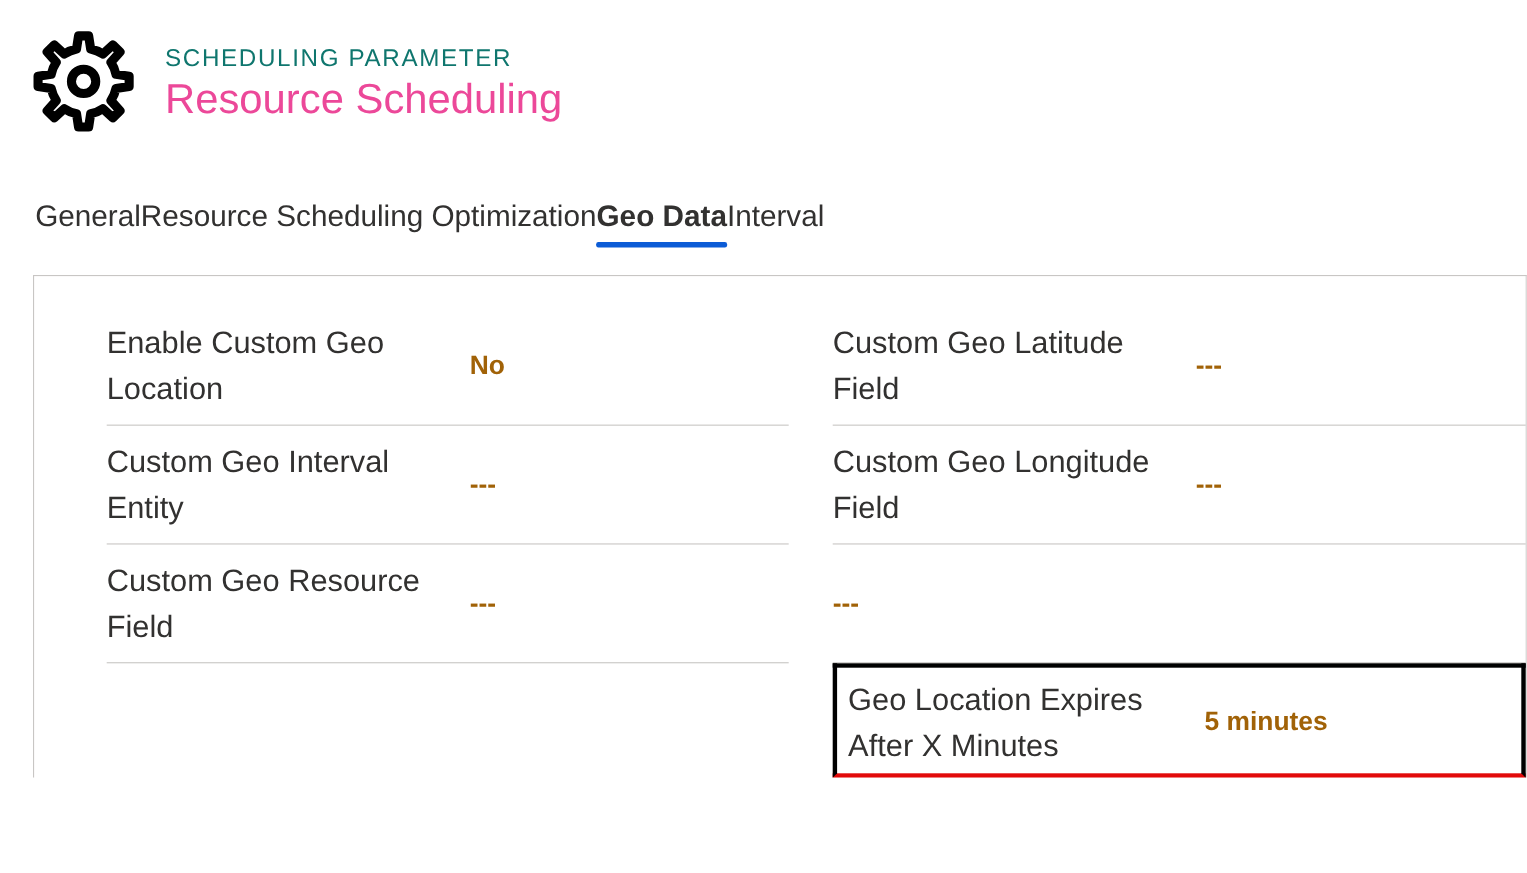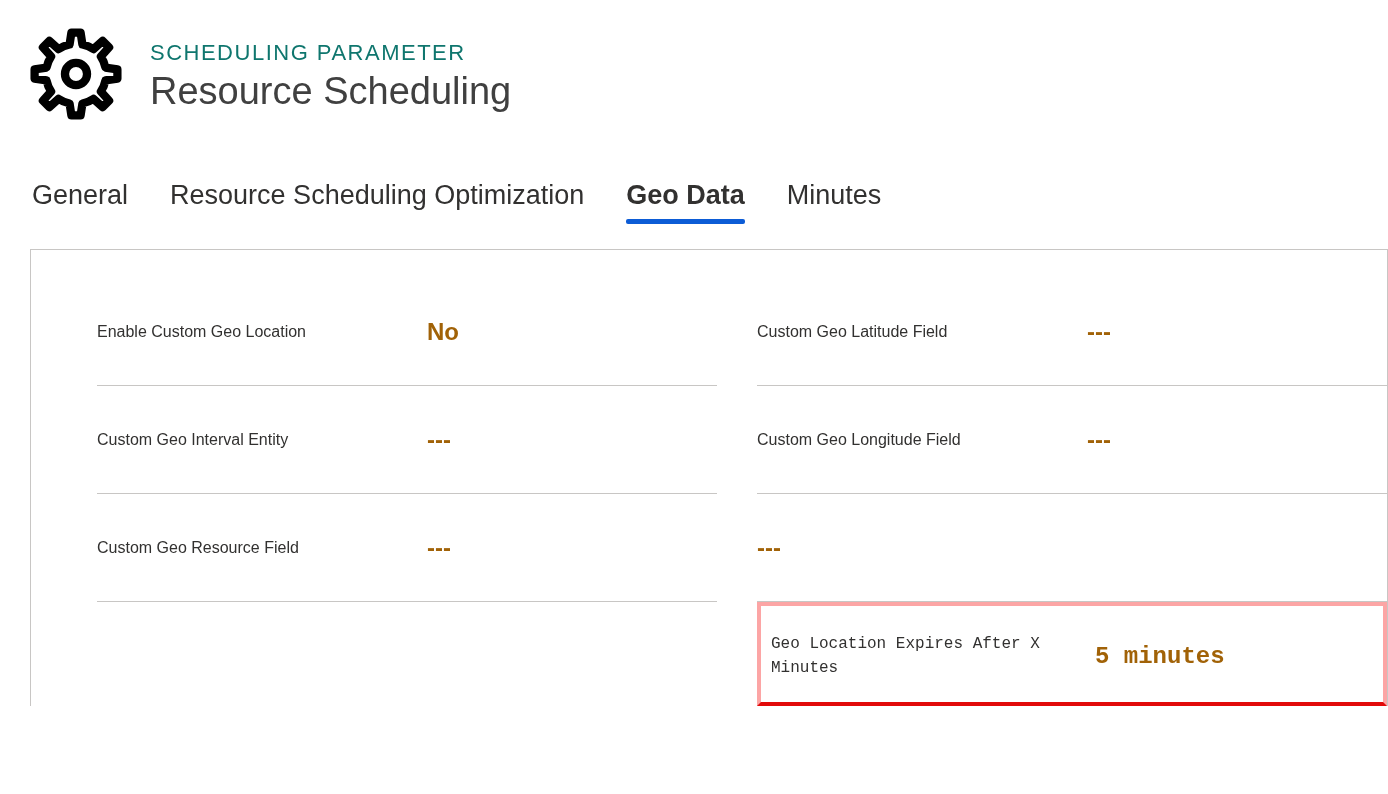--- a/index.html
+++ b/index.html
@@ -30,26 +30,25 @@
     }
     .header-subtitle {
       font-size: 22px;
       letter-spacing: 1.5px;
       color: #0f766e;
       font-weight: 400;
       margin-bottom: 4px;
     }
     .header-title {
       font-size: 38px;
-      color: #404040;
+      color: #ec4899;
       font-weight: 400;
     }
     .tabs {
       display: flex;
-      gap: 42px;
       margin-bottom: 30px;
       padding-left: 2px;
     }
     .tab {
       font-size: 27px;
       color: #323130;
       font-weight: 400;
       padding-bottom: 8px;
       cursor: pointer;
       position: relative;
@@ -87,36 +86,35 @@
     }
     .field-row {
       display: flex;
       align-items: center;
       border-bottom: 1px solid #c8c6c4;
       min-height: 108px;
       padding: 10px 0;
     }
     .field-label {
       flex: 0 0 330px;
-      font-size: 16px;
+      font-size: 28px;
       color: #323130;
       font-weight: 400;
       line-height: 1.5;
     }
     .field-value {
       font-size: 24px;
       font-weight: 700;
       color: #a16207;
     }
     .highlighted {
-      border: 4px solid #fca5a5;
+      border: 4px solid #000000;
       padding: 4px 16px 0 10px;
       min-height: 104px;
       border-bottom: 4px solid #e20a0a;
-      font-family: Liberation Mono, monospace;
     }
     .highlighted .field-label {
       flex: 0 0 324px;
     }
   </style>
 </head>
 <body>
 
 <div class="header">
   <div class="header-icon">
@@ -128,21 +126,21 @@
   <div class="header-text">
     <div class="header-subtitle">SCHEDULING PARAMETER</div>
     <div class="header-title">Resource Scheduling</div>
   </div>
 </div>
 
 <div class="tabs">
   <div class="tab">General</div>
   <div class="tab">Resource Scheduling Optimization</div>
   <div class="tab active">Geo Data</div>
-  <div class="tab">Minutes</div>
+  <div class="tab">Interval</div>
 </div>
 
 <div class="panel">
   <div class="columns">
     <div class="column">
       <div class="field-row">
         <div class="field-label">Enable Custom Geo Location</div>
         <div class="field-value">No</div>
       </div>
       <div class="field-row">

